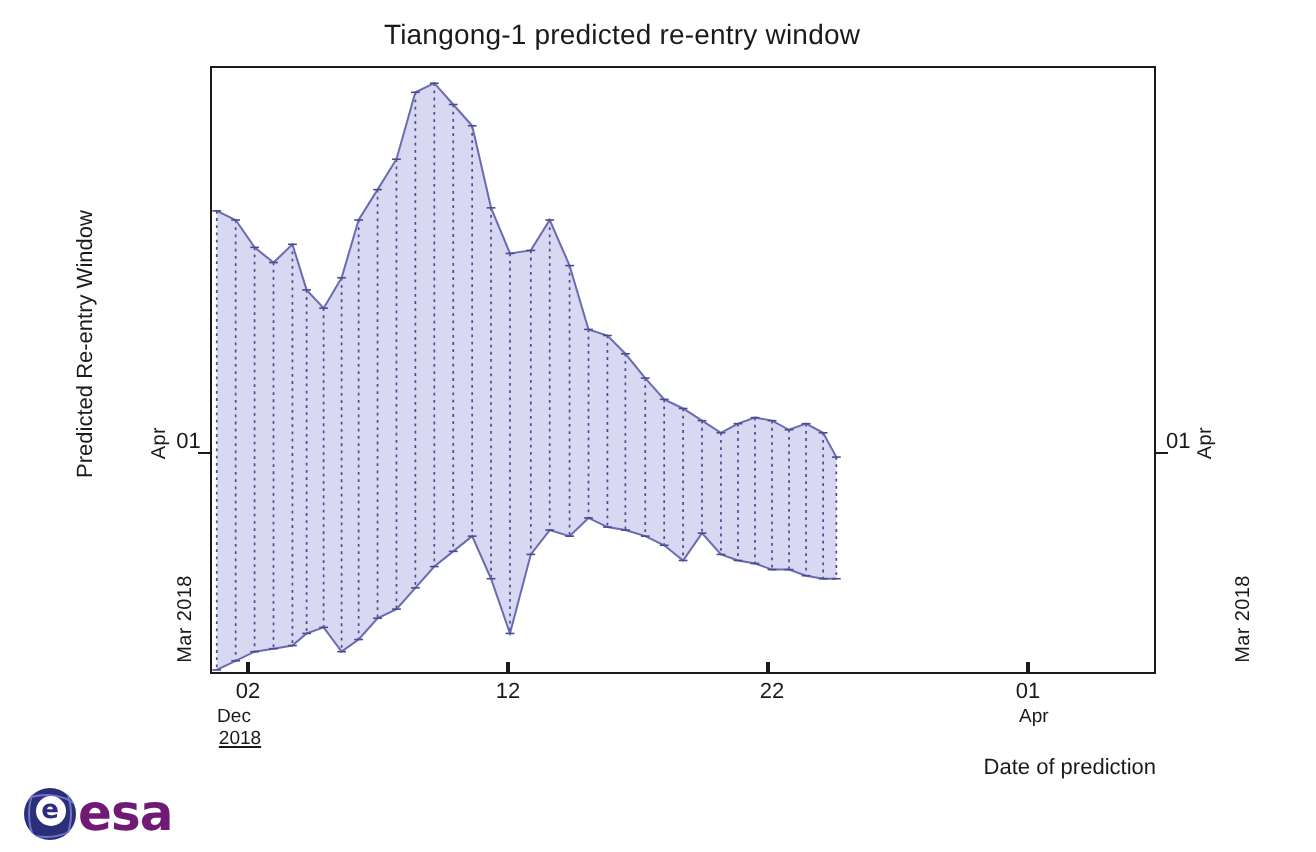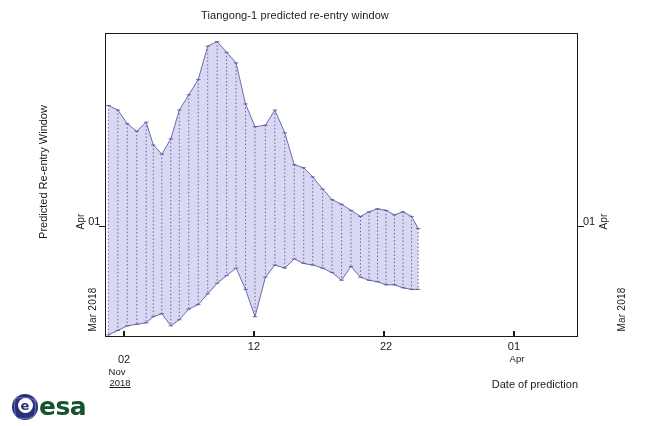--- a/index.html
+++ b/index.html
@@ -20,25 +20,25 @@
     position: absolute;
     left: 0; top: 0;
     width: 658px;
     height: 426px;
     background: #ffffff;
   }
 
   
   #chart-title {
     position: absolute;
-    left: 0;
+    left: 16px;
     top: 9px;
     width: 590px;
     text-align: center;
-    font-size: 11px;
+    font-size: 14px;
     letter-spacing: 0.1px;
     color: #1a1a1a;
   }
 
   
   #plot-area {
     position: absolute;
     left: 105px;
     top: 33px;
     width: 473px;
@@ -152,21 +152,21 @@
     line-height: 15px;
     text-align: center;
     font-family: "DejaVu Sans", sans-serif;
   }
   #esa-word {
     position: absolute;
     left: 27px;
     top: 2px;
     font-size: 25px;
     font-weight: bold;
-    color: #14532d;
+    color: #701a75;
     letter-spacing: -0.5px;
     font-family: "DejaVu Sans", sans-serif;
     line-height: 26px;
   }
 </style>
 </head>
 <body>
 
 <div id="figure">
 
@@ -304,21 +304,21 @@
           <line x1="303.36" x2="307.76" y1="182.40" y2="182.40" stroke="#4b4b8f" stroke-width="0.8"></line>
           <line x1="303.36" x2="307.76" y1="255.36" y2="255.36" stroke="#4b4b8f" stroke-width="0.8"></line>
           <line x1="309.98" x2="314.38" y1="194.56" y2="194.56" stroke="#4b4b8f" stroke-width="0.8"></line>
           <line x1="309.98" x2="314.38" y1="255.36" y2="255.36" stroke="#4b4b8f" stroke-width="0.8"></line>
         </g>
     </svg>
   </div>
 
   <div id="xticks">
       <div class="tick-mark" style="left: 123.315px; top: 331px; width: 1.4px; height: 6px;"></div>
-      <div class="xtick-grp" style="left: 94.0146px; top: 354px; width: 60px;"><span>02</span><span class="xtick-sub" style="text-align: center; margin-left: -14px;">Nov</span><span class="xtick-sub" style="margin-left: -8px; text-decoration: underline;">2018</span></div>
+      <div class="xtick-grp" style="left: 94.0146px; top: 341px; width: 60px;"><span>02</span><span class="xtick-sub" style="text-align: center; margin-left: -14px;">Dec</span><span class="xtick-sub" style="margin-left: -8px; text-decoration: underline;">2018</span></div>
       <div class="tick-mark" style="left: 253.295px; top: 331px; width: 1.4px; height: 6px;"></div>
       <div class="xtick-grp" style="left: 223.995px; top: 341px; width: 60px;"><span>12</span></div>
       <div class="tick-mark" style="left: 383.275px; top: 331px; width: 1.4px; height: 6px;"></div>
       <div class="xtick-grp" style="left: 356px; top: 341px; width: 60px;"><span>22</span></div>
       <div class="tick-mark" style="left: 513.256px; top: 331px; width: 1.4px; height: 6px;"></div>
       <div class="xtick-grp" style="left: 483.956px; top: 341px; width: 60px;"><span>01</span><span class="xtick-sub" style="text-align: center; margin-left: 6px;">Apr</span></div>
     </div>
 
   <div id="xlabel">Date of prediction</div>
 

